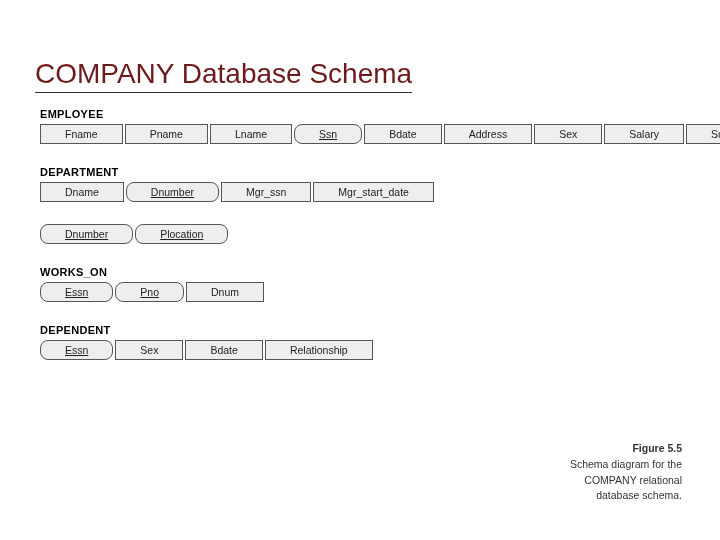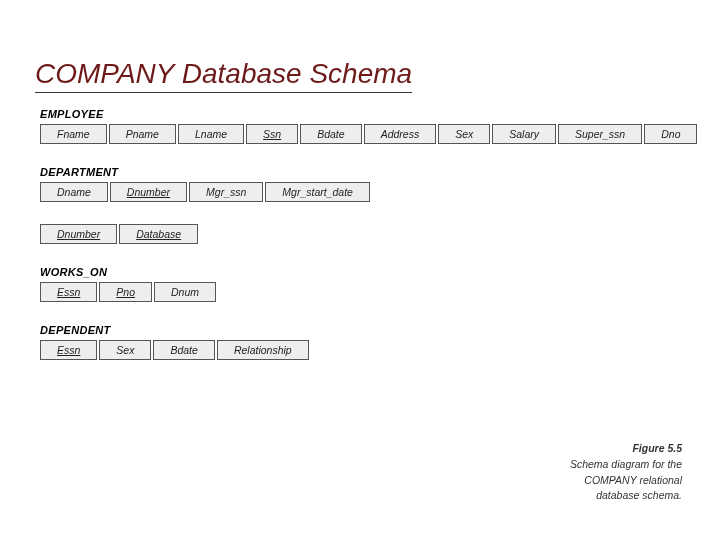--- a/index.html
+++ b/index.html
@@ -1,15 +1,15 @@
 <!DOCTYPE html>
 <html><head>
 <meta charset="utf-8">
 <style>
-  * { margin: 0; padding: 0; box-sizing: border-box; font-style: italic; }
+  * { margin: 0; padding: 0; box-sizing: border-box; }
   body {
     width: 720px;
     height: 540px;
     background: #ffffff;
     font-family: Arial, Helvetica, sans-serif;
     position: relative;
     overflow: hidden;
   }
   .title {
     position: absolute;
@@ -39,26 +39,27 @@
   }
   .attr-row {
     display: flex;
     gap: 2px;
   }
   .attr-cell {
     border: 1px solid #555;
     background: #eeeeee;
     font-size: 10.5px;
     color: #222;
-    padding: 3px 16px;
+    padding: 3px 24px;
     white-space: nowrap;
     text-align: center;
   }
   .attr-cell.key {
     text-decoration: underline;
+    border-radius: 8px;
   }
   .caption {
     position: absolute;
     right: 38px;
     bottom: 36px;
     width: 130px;
     text-align: right;
     font-size: 10.5px;
     color: #333;
     line-height: 1.5;
@@ -95,21 +96,21 @@
       <div class="attr-row">
         <div class="attr-cell">Dname</div>
         <div class="attr-cell key">Dnumber</div>
         <div class="attr-cell">Mgr_ssn</div>
         <div class="attr-cell">Mgr_start_date</div>
       </div>
     </div>
     <div class="table-block">
       <div class="attr-row">
         <div class="attr-cell key">Dnumber</div>
-        <div class="attr-cell key">Database</div>
+        <div class="attr-cell key">Plocation</div>
       </div>
     </div>
     <div class="table-block">
       <div class="table-name">WORKS_ON</div>
       <div class="attr-row">
         <div class="attr-cell key">Essn</div>
         <div class="attr-cell key">Pno</div>
         <div class="attr-cell">Dnum</div>
       </div>
     </div>

